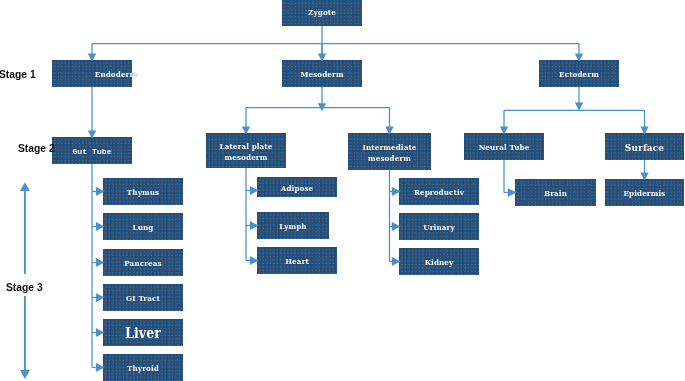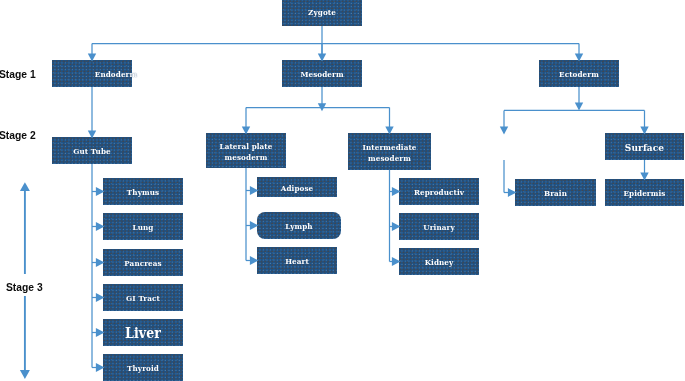--- a/index.html
+++ b/index.html
@@ -96,28 +96,31 @@
       </div>
       <div class="node" style="left: 52px; top: 60px; width: 80px; height: 27px; font-size: 8px; padding-left: 48px;">
         <span>Endoderm</span>
       </div>
       <div class="node" style="left: 282px; top: 60px; width: 80px; height: 27px; font-size: 8px;">
         <span>Mesoderm</span>
       </div>
       <div class="node" style="left: 539px; top: 60px; width: 80px; height: 27px; font-size: 8px;">
         <span>Ectoderm</span>
       </div>
-      <div class="node" style="left: 52px; top: 137px; width: 80px; height: 27px; font-size: 8px;">
+      <div class="node" style="left: 52px; top: 137px; width: 80px; height: 27px; font-size: 8px; font-family: Liberation Mono, monospace;">
         <span>Gut Tube</span>
       </div>
       <div class="node" style="left: 206px; top: 133px; width: 80px; height: 35px; font-size: 8px;">
         <span>Lateral plate<br>mesoderm</span>
       </div>
       <div class="node" style="left: 348px; top: 133px; width: 83px; height: 37px; font-size: 8px;">
         <span>Intermediate<br>mesoderm</span>
+      </div>
+      <div class="node" style="left: 464px; top: 133px; width: 80px; height: 27px; font-size: 8px;">
+        <span>Neural Tube</span>
       </div>
       <div class="node" style="left: 605px; top: 133px; width: 79px; height: 27px; font-size: 10px;">
         <span>Surface</span>
       </div>
       <div class="node" style="left: 103px; top: 178px; width: 80px; height: 27px; font-size: 8px;">
         <span>Thymus</span>
       </div>
       <div class="node" style="left: 103px; top: 213px; width: 80px; height: 27px; font-size: 8px;">
         <span>Lung</span>
       </div>
@@ -129,21 +132,21 @@
       </div>
       <div class="node" style="left: 103px; top: 319px; width: 80px; height: 27px; font-size: 14px;">
         <span>Liver</span>
       </div>
       <div class="node" style="left: 103px; top: 354px; width: 80px; height: 27px; font-size: 8px;">
         <span>Thyroid</span>
       </div>
       <div class="node" style="left: 257px; top: 177px; width: 80px; height: 20px; font-size: 8px;">
         <span>Adipose</span>
       </div>
-      <div class="node" style="left: 257px; top: 212px; width: 84px; height: 27px; font-size: 8px; border-radius: 8px;">
+      <div class="node" style="left: 257px; top: 212px; width: 72px; height: 27px; font-size: 8px;">
         <span>Lymph</span>
       </div>
       <div class="node" style="left: 257px; top: 247px; width: 80px; height: 27px; font-size: 8px;">
         <span>Heart</span>
       </div>
       <div class="node" style="left: 399px; top: 178px; width: 80px; height: 27px; font-size: 8px;">
         <span>Reproductiv</span>
       </div>
       <div class="node" style="left: 399px; top: 213px; width: 80px; height: 27px; font-size: 8px;">
         <span>Urinary</span>
@@ -153,17 +156,17 @@
       </div>
       <div class="node" style="left: 515px; top: 179px; width: 81px; height: 27px; font-size: 8px;">
         <span>Brain</span>
       </div>
       <div class="node" style="left: 605px; top: 179px; width: 79px; height: 27px; font-size: 8px;">
         <span>Epidermis</span>
       </div>
     </div>
   <div id="labels">
       <div class="stage-label" style="left: -1px; top: 69.2px;">Stage 1</div>
-      <div class="stage-label" style="left: -1px; top: 130px;">Stage 2</div>
+      <div class="stage-label" style="left: -1px; top: 143px; padding-left: 19px;">Stage 2</div>
       <div style="position: absolute; background: rgb(255, 255, 255); left: 3px; top: 274.3px; width: 40px; height: 22px;"></div>
       <div class="stage-label" style="left: 6px; top: 281.6px;">Stage 3</div>
     </div>
 </div>
 
 </body></html>

